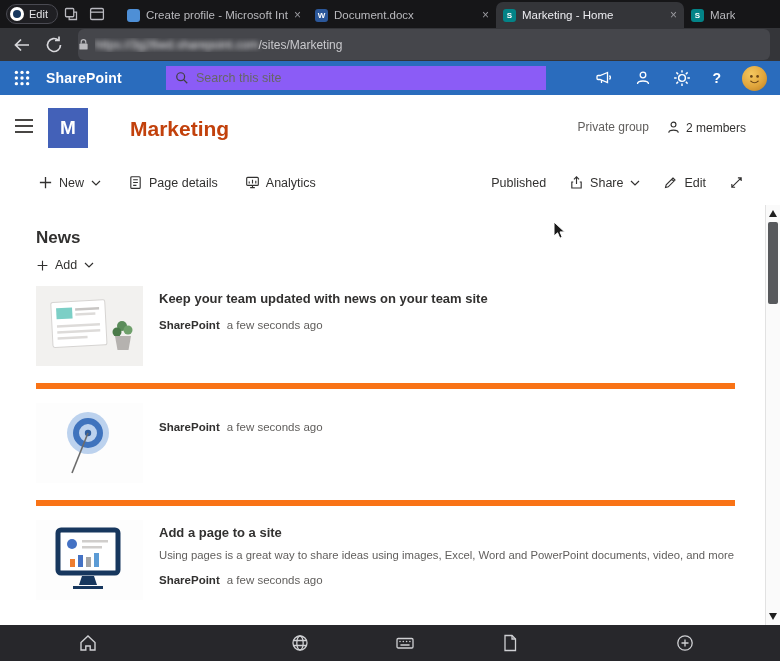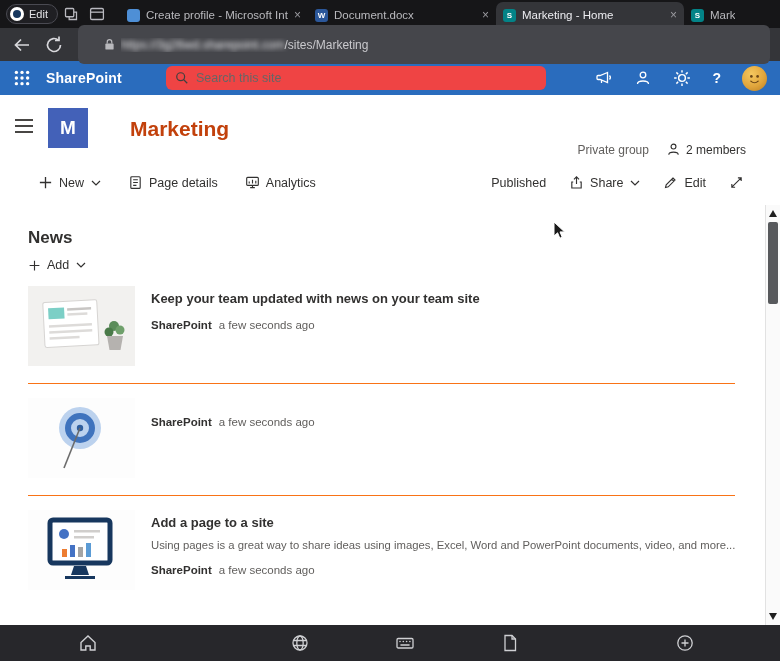--- a/index.html
+++ b/index.html
@@ -24,67 +24,67 @@
   .favicon { width:13px; height:13px; border-radius:3px; flex:none; display:flex; align-items:center;
     justify-content:center; font-size:8px; font-weight:bold; color:#fff; }
   .fav-intune { background:#4e8fd6; }
   .fav-word { background:#2b579a; }
   .fav-sp { background:#038387; }
   .tab-close { color:#9a9a9f; font-size:12px; flex:none; }
 
   
   .nav-bar { height:33px; background:#343539; display:flex; align-items:center; gap:8px; padding:0 10px; }
   .nav-btn { width:24px; height:24px; color:#d8d8dc; }
-  .address-bar { flex:1; height:39px; background:#45464b; border-radius:6px; display:flex;
-    align-items:center; gap:6px; padding:0 26px; margin-left:4px; }
+  .address-bar { flex:1; height:31px; background:#45464b; border-radius:6px; display:flex;
+    align-items:center; gap:6px; padding:0 0; margin-left:4px; }
   .addr-lock { color:#b9b9bd; }
   .addr-text { font-size:12px; color:#c9c9cd; white-space:nowrap; overflow:hidden; }
   .addr-blur { filter:blur(2.5px); color:#e9e9ec; }
 
   
   .suite-bar { height:34px; background:#2a6cbd; display:flex; align-items:center; padding:0 13px; }
   .waffle { width:18px; height:18px; color:#fff; }
   .brand { color:#fff; font-size:14px; font-weight:700; margin-left:15px; letter-spacing:.2px; }
-  .sp-search { width:380px; height:24px; background:#ef4444; border-radius:6px; margin-left:44px;
+  .sp-search { width:380px; height:24px; background:#8b5cf6; border-radius:0; margin-left:44px;
     display:flex; align-items:center; gap:7px; padding:0 9px; }
   .sp-search svg { color:#40403f; flex:none; }
   .sp-search input { border:none; outline:none; background:transparent; flex:1; font-size:12.5px;
     color:#323130; font-family:inherit; }
   .sp-search input::placeholder { color:#666; }
   .suite-right { margin-left:auto; display:flex; align-items:center; gap:21px; }
   .suite-icon { width:18px; height:18px; color:#fff; }
   .suite-help { color:#fff; font-size:14px; font-weight:600; }
   .suite-avatar { width:25px; height:25px; border-radius:50%;
     background:radial-gradient(circle at 38% 32%, #f6c85f 0%, #e0a53c 55%, #b97b20 100%); }
 
   
   .site-header { height:65px; background:#fff; position:relative; }
   .hamburger { position:absolute; left:14px; top:23px; width:20px; height:16px; color:#484644; }
   .site-logo { position:absolute; left:48px; top:13px; width:40px; height:40px; background:#4361b8;
     color:#fff; font-size:19px; font-weight:600; display:flex; align-items:center; justify-content:center; }
   .site-title { position:absolute; left:130px; top:22px; font-size:21px; font-weight:600; color:#c2410c; }
-  .header-meta { position:absolute; right:34px; top:25px; display:flex; align-items:center; gap:17px;margin-top:22px; }
+  .header-meta { position:absolute; right:34px; top:25px; display:flex; gap:17px; }
   .privacy { font-size:12px; color:#605e5c; }
   .members { display:flex; align-items:center; gap:5px; font-size:12px; color:#323130; }
 
   
   .command-bar { height:45px; background:#fff; display:flex; align-items:center; padding:0 36px 0 38px;
     font-size:12.5px; color:#323130; }
   .cmd-item { display:flex; align-items:center; gap:6px; cursor:default; }
   .cmd-left { display:flex; align-items:flex-start; gap:27px; }
   .cmd-right { margin-left:auto; display:flex; align-items:center; gap:23px; }
   .cmd-icon { width:15px; height:15px; color:#323130; }
   .chev { width:10px; height:6px; color:#323130; margin-left:1px; }
   .published { color:#323130; }
 
   
-  .content { height:420px; background:#fff; position:relative; padding:0 45px 0 28px; }
+  .content { height:420px; background:#fff; position:relative; padding:0 45px 0 36px; }
   .news-heading { padding-top:23px; font-size:17px; font-weight:700; color:#323130; }
   .add-row { margin-top:10px; display:flex; align-items:center; gap:6px; font-size:12.5px; color:#323130; width:max-content; }
-  .card { display:flex; gap:16px; margin-top:14px; padding-bottom:17px; border-bottom:1px solid #f97316; }
+  .card { display:flex; gap:16px; margin-top:14px; padding-bottom:17px; border-bottom:6px solid #f97316; }
   .card:last-child { border-bottom:none; }
   .thumb { width:107px; height:80px; flex:none; overflow:hidden; }
   .card-body { flex:1; min-width:0; padding-top:5px; }
   .card-title { font-size:13px; font-weight:600; color:#323130; }
   .card-excerpt { margin-top:9px; font-size:11.3px; color:#605e5c; white-space:nowrap; overflow:hidden; }
   .card-meta { margin-top:13px; font-size:11.5px; display:flex; gap:7px; align-items:baseline; }
   .card-author { font-weight:700; color:#323130; }
   .card-time { color:#605e5c; }
 
   

